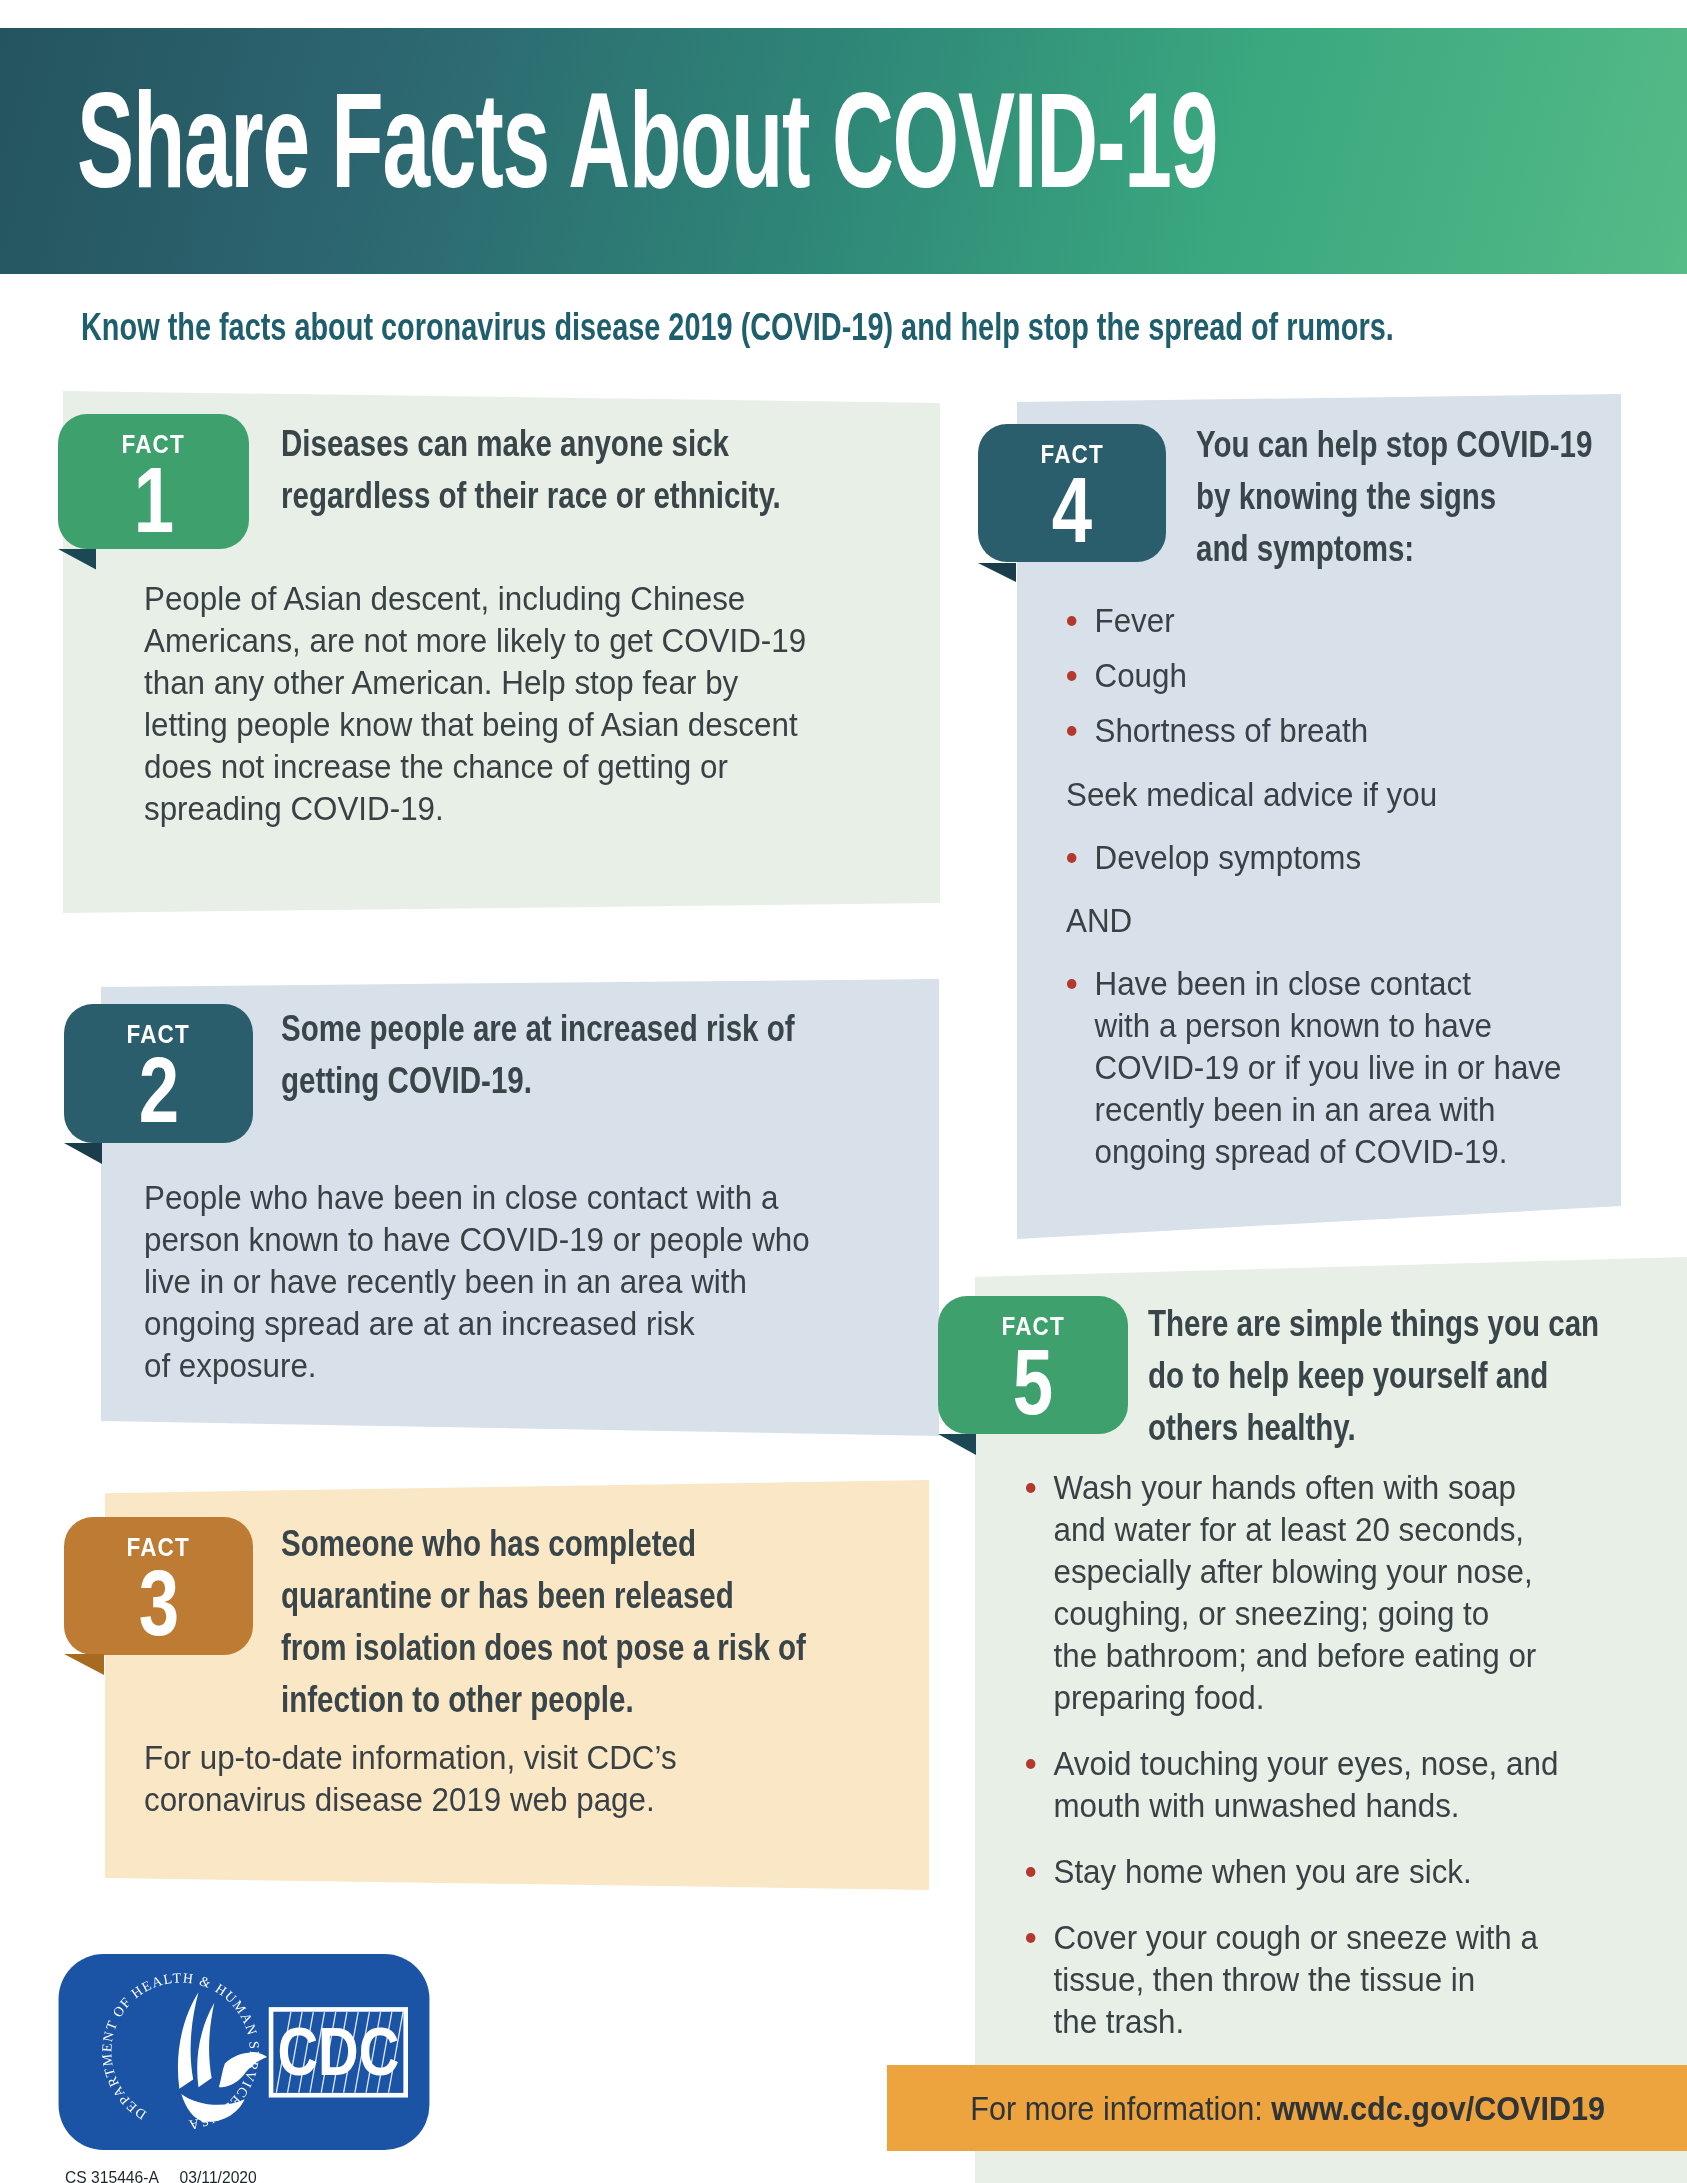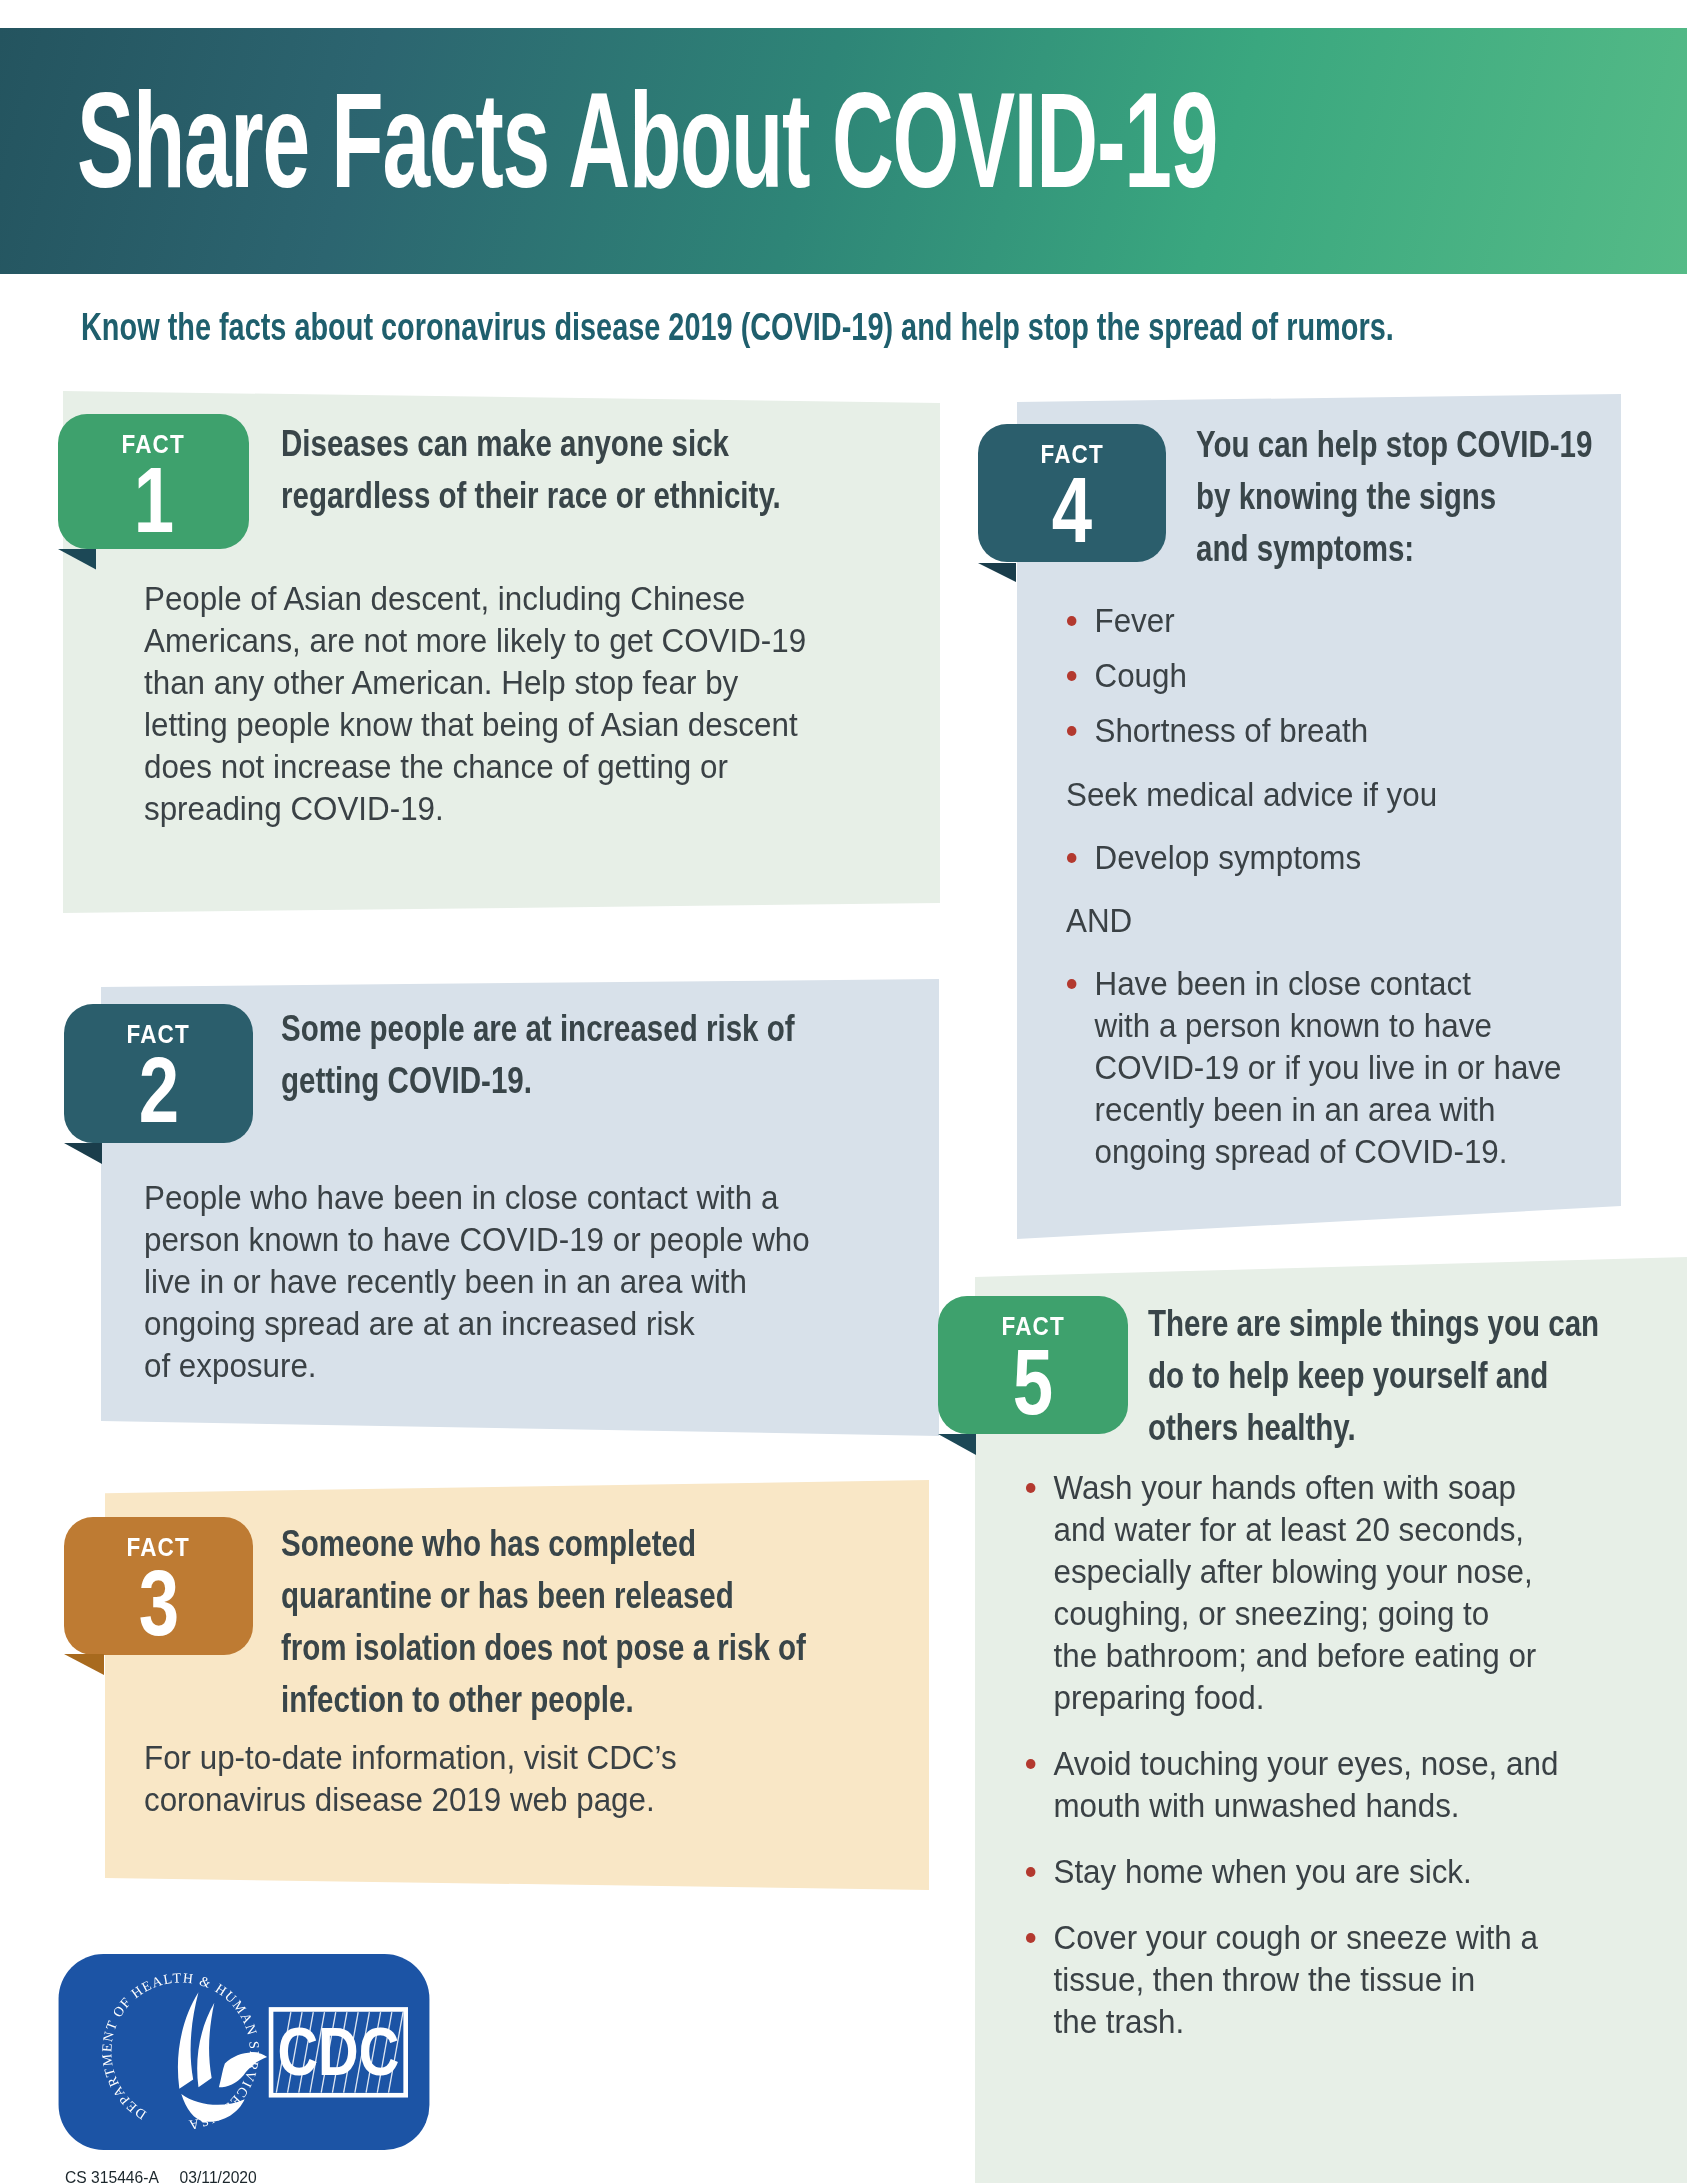--- a/index.html
+++ b/index.html
@@ -234,20 +234,23 @@
     <li>
       <div>Stay home when you are sick.</div>
     </li>
     <li>
       <div>Cover your cough or sneeze with a</div>
       <div>tissue, then throw the tissue in</div>
       <div>the trash.</div>
     </li>
   </ul>
 
+  <div class="info-bar">
+    <div class="txt"><span>For more information: </span><span class="url">www.cdc.gov/COVID19</span></div>
+  </div>
 
   <svg class="cdc-logo" width="372" height="196" viewBox="0 0 562 297">
     <rect x="0" y="0" width="562" height="297" rx="68" fill="#1C54A5"></rect>
     <defs>
       <path id="cdc-ring" d="M 185,253 A 105,105 0 1 1 185.01,253"></path>
     </defs>
     <text font-size="21" fill="#ffffff" font-family="Liberation Serif, serif" letter-spacing="2">
       <textPath href="#cdc-ring" startOffset="8%">DEPARTMENT OF HEALTH &amp; HUMAN SERVICES·USA</textPath>
     </text>
     <g fill="#ffffff">

